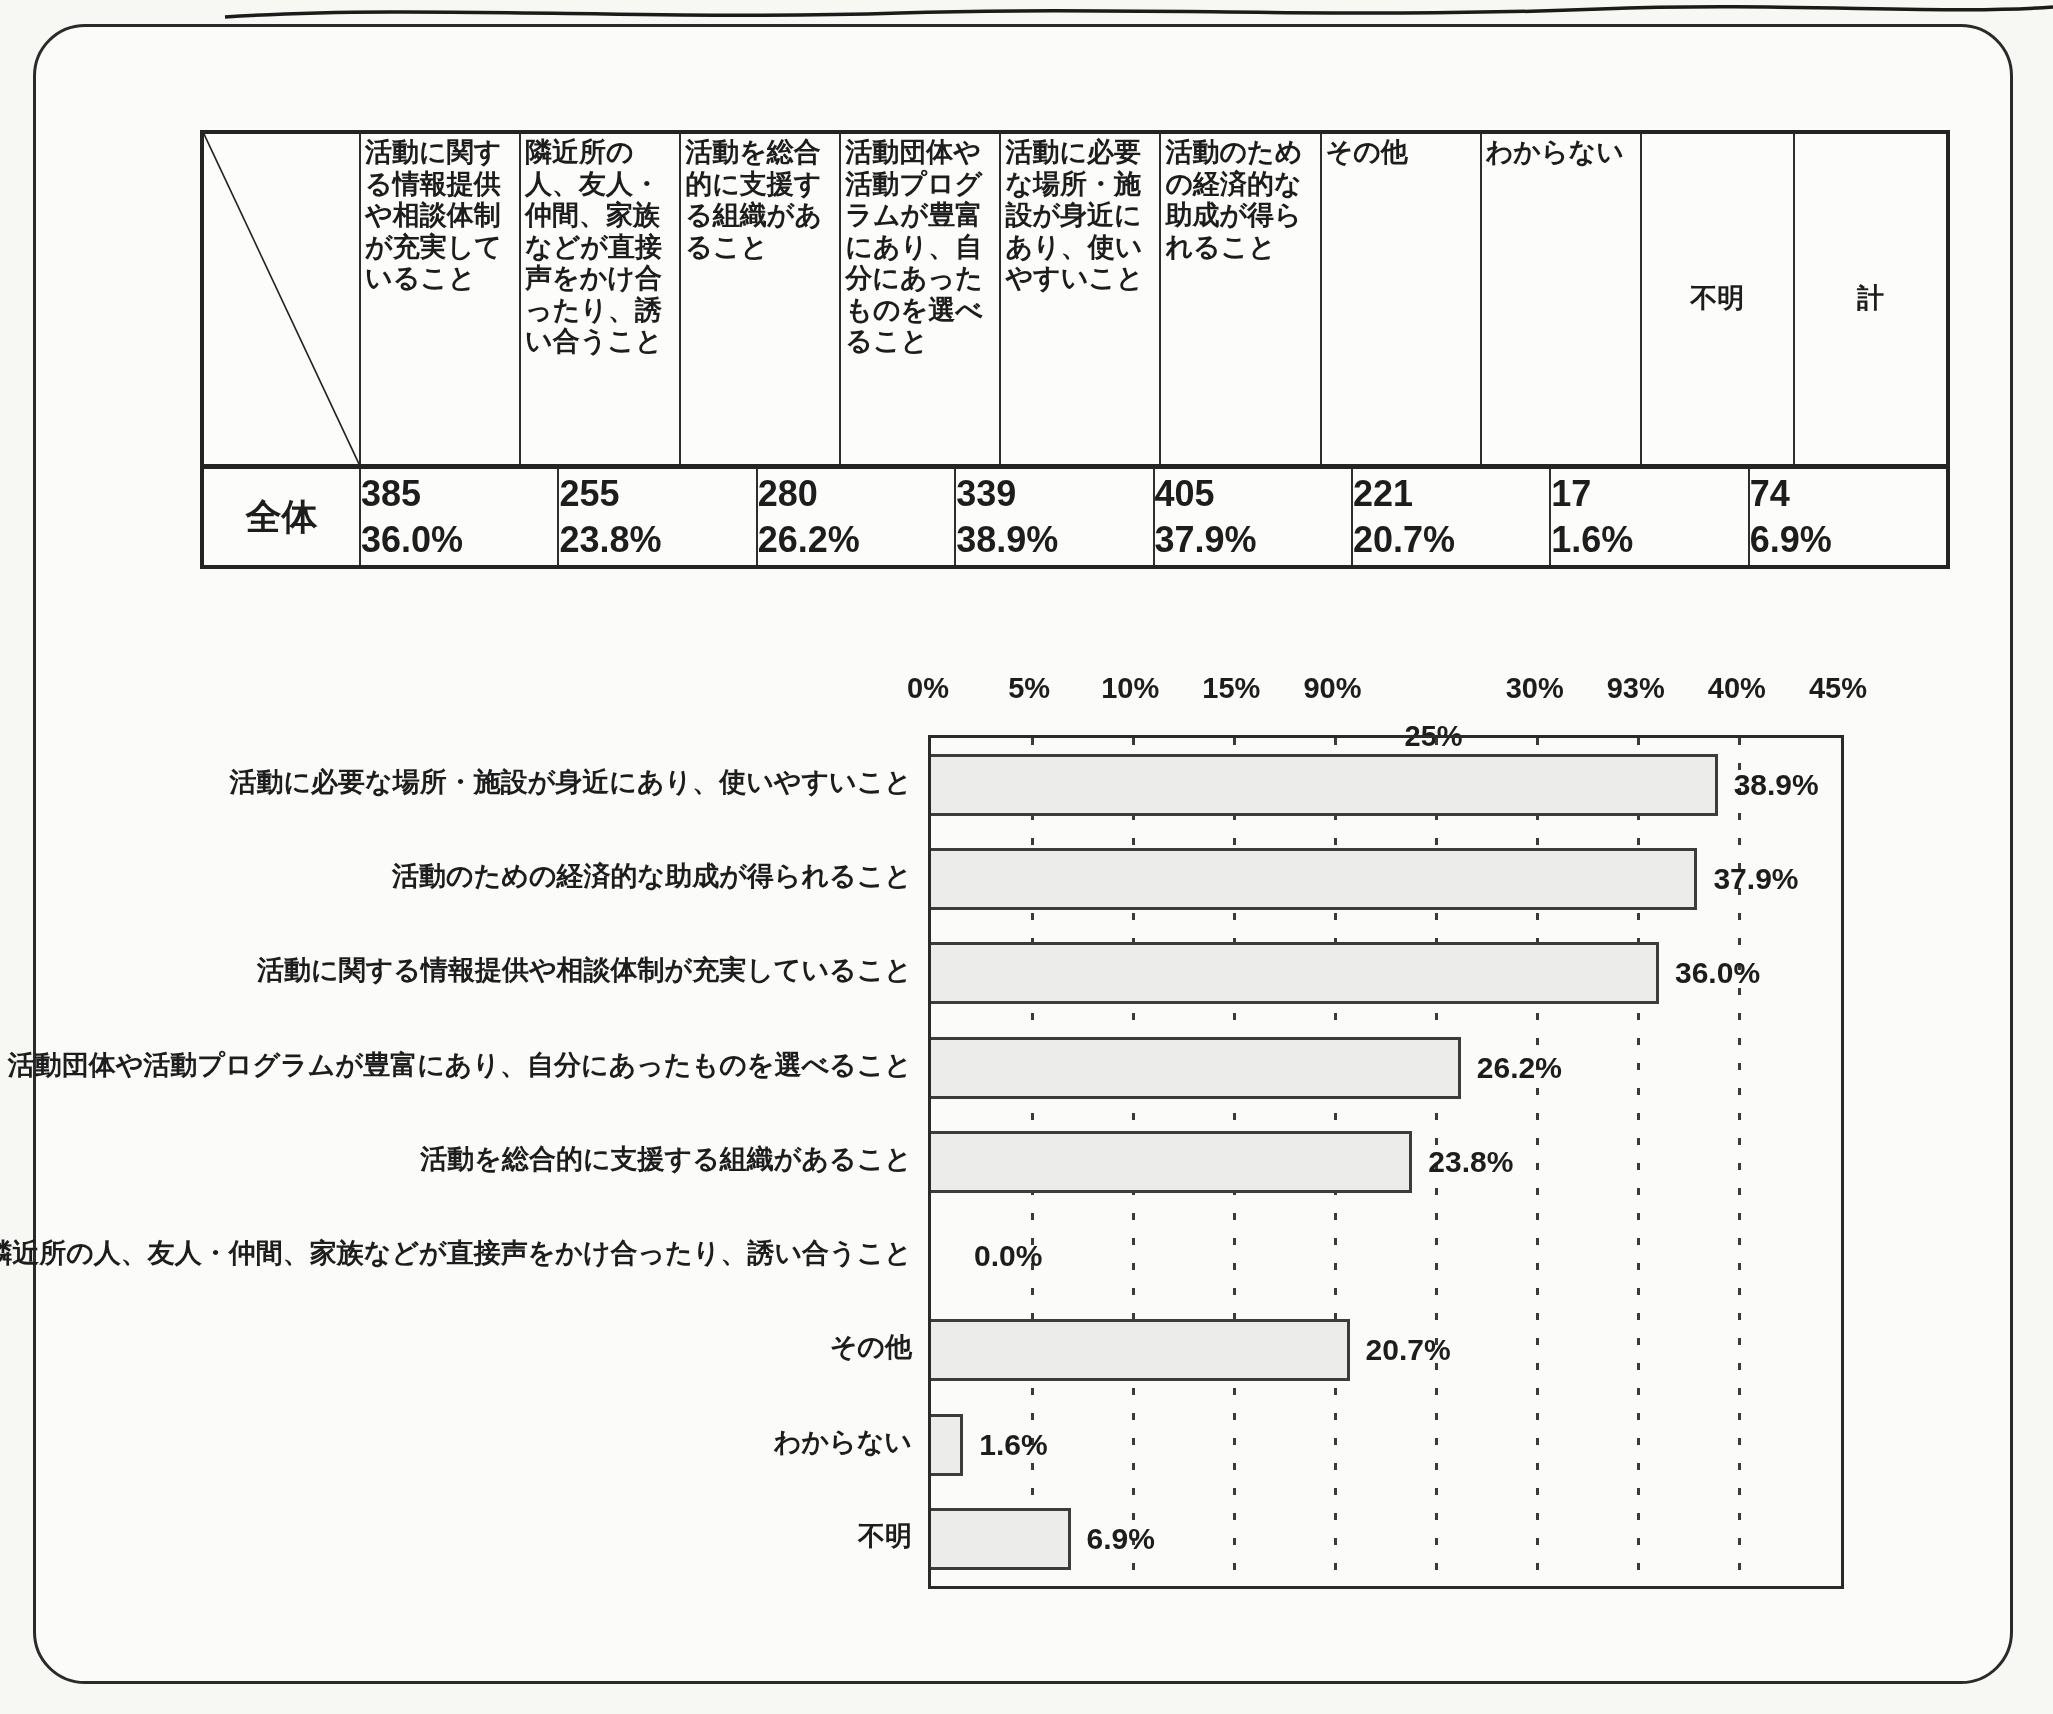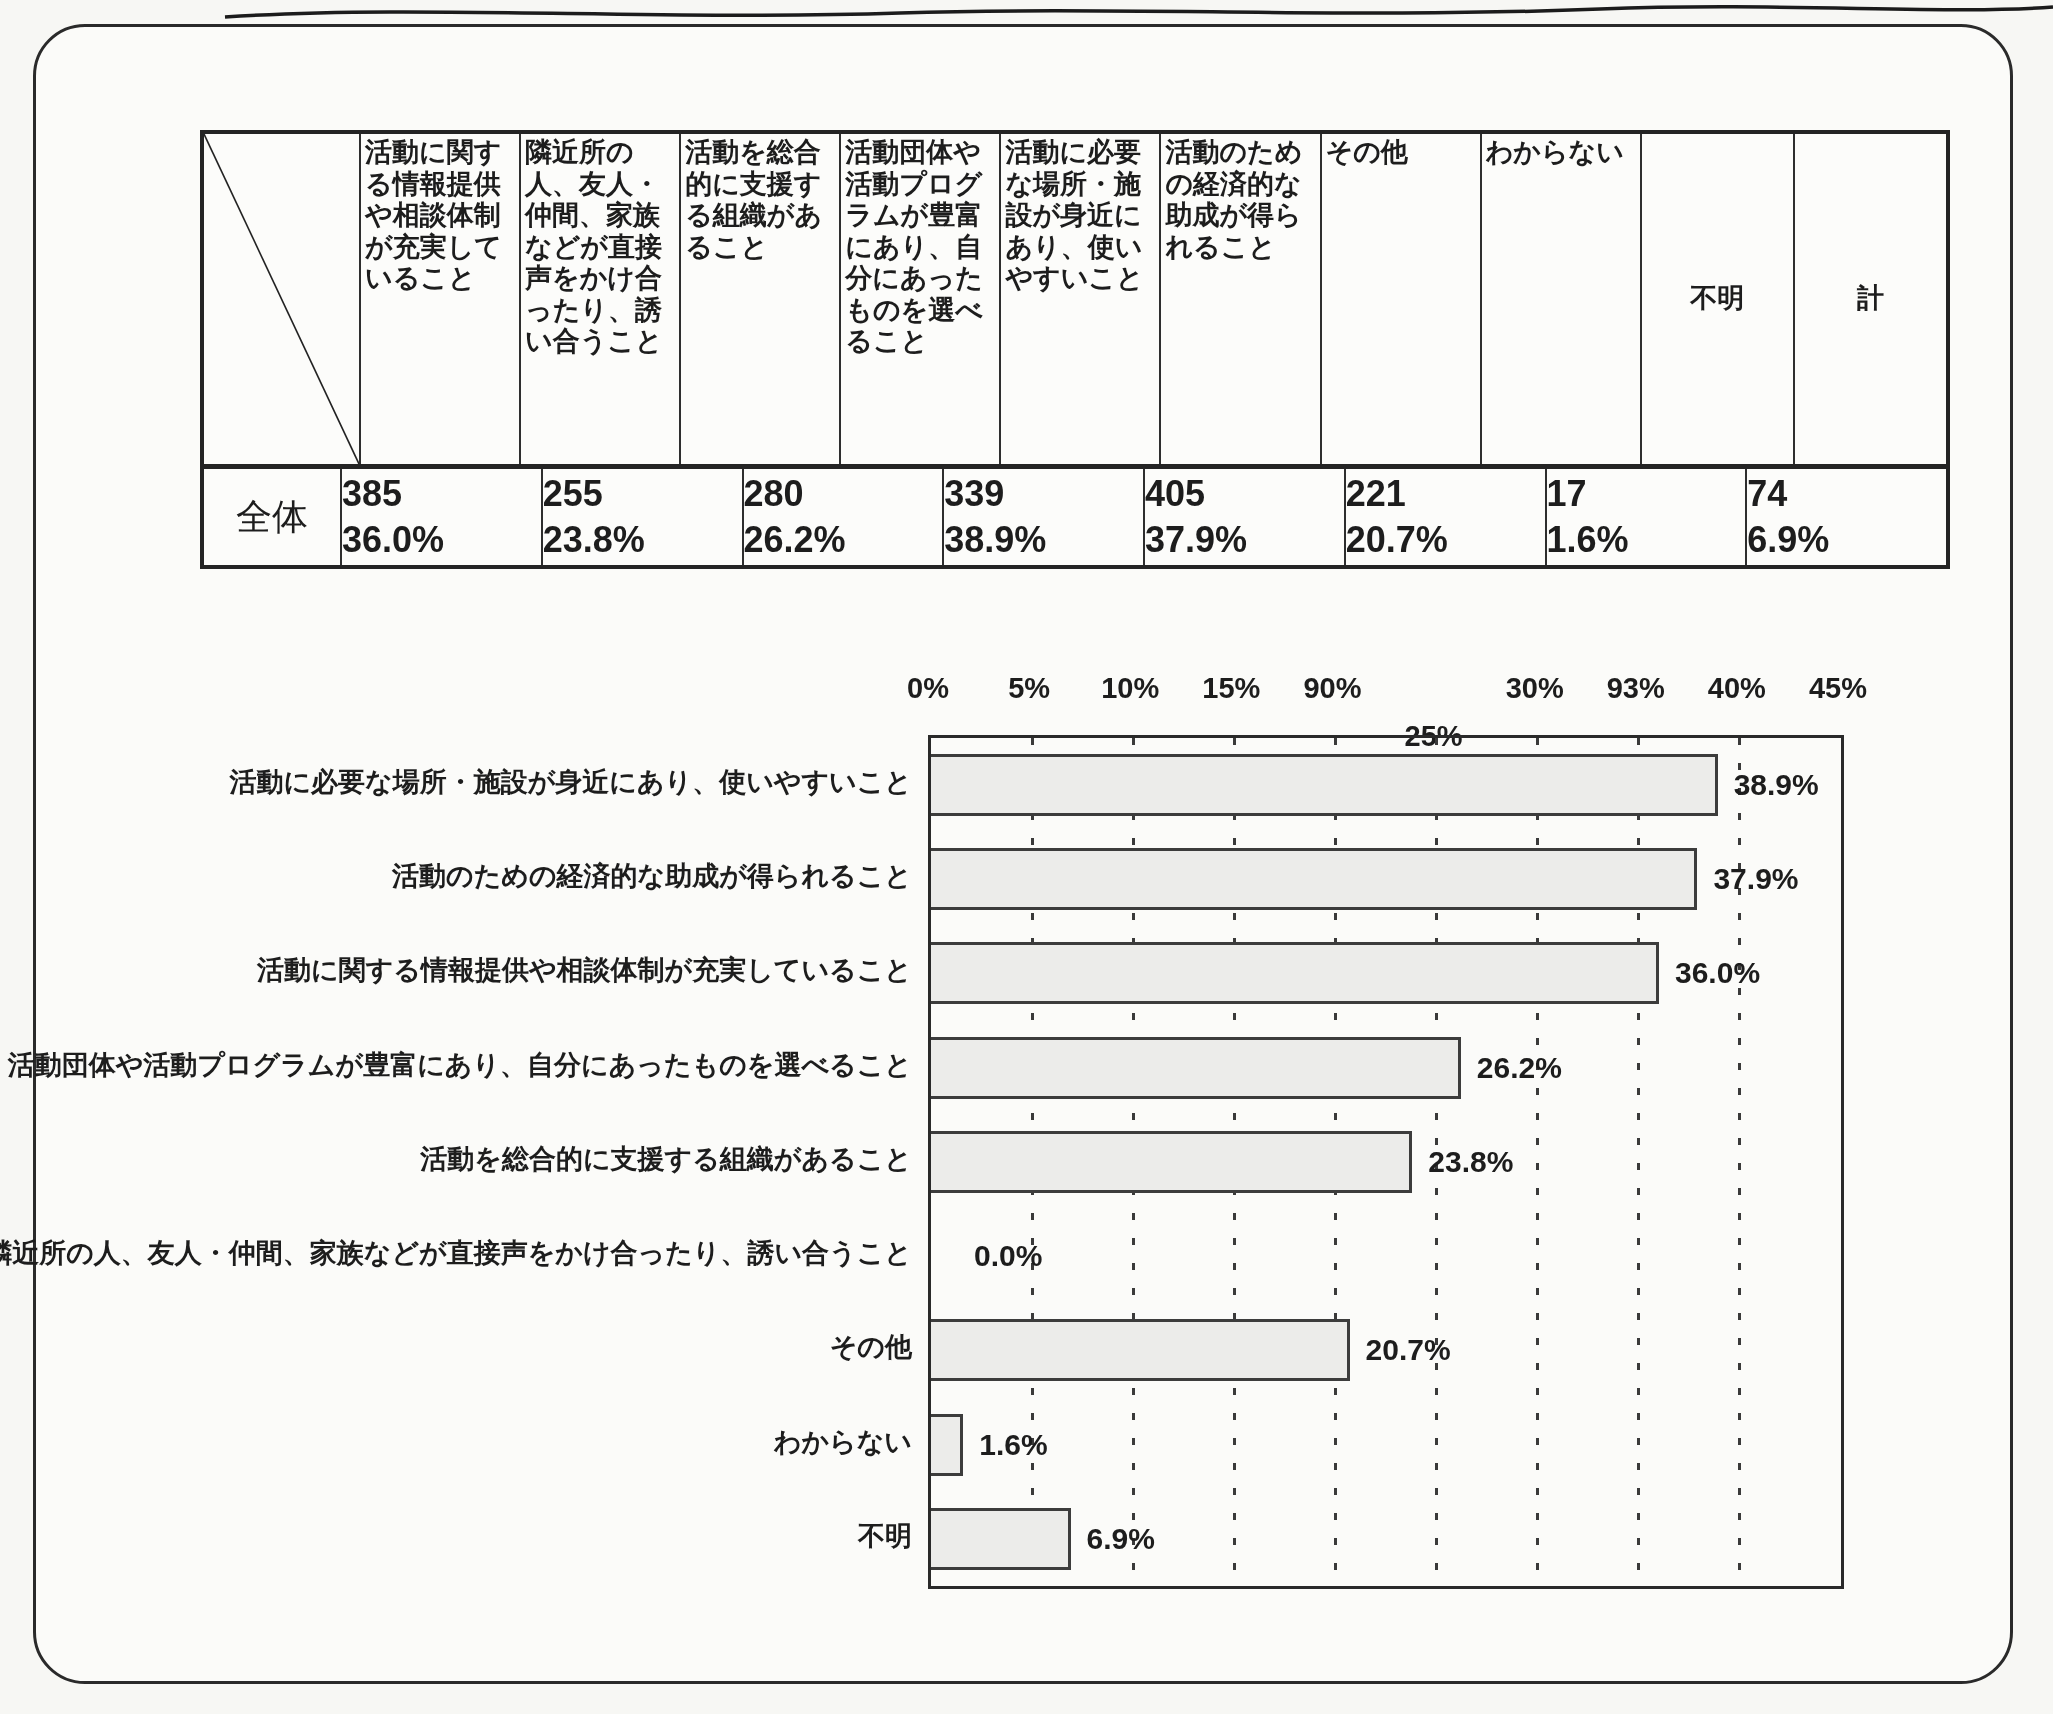--- a/index.html
+++ b/index.html
@@ -29,22 +29,22 @@
   .corner { width:155px; flex:none; position:relative; }
   .corner svg { position:absolute; inset:0; width:100%; height:100%; }
   .hcell {
     flex:1; border-left:2px solid #2e2e2e; padding:3px 3px 0 4px;
     font-size:27px; line-height:1.17; font-weight:600; box-sizing:border-box;
     overflow:hidden;
   }
   .hcell.center { display:flex; align-items:center; justify-content:center; padding:0; }
   .tbl-data { display:flex; border-top:5px solid #242424; height:96px; }
   .rowlabel {
-    width:136px; flex:none; display:flex; align-items:center; justify-content:center;
-    font-size:36px; font-weight:400;border-radius:32px;
+    width:155px; flex:none; display:flex; align-items:center; justify-content:center;
+    font-size:36px; font-weight:700;border-radius:32px;
   }
   .dcell {
     flex:1; border-left:2px solid #2e2e2e; box-sizing:border-box;
     display:flex; flex-direction:column; justify-content:center;
     text-align:left; font-size:36px; line-height:1.28; font-weight:600;
   }
   .dcell .cnt { padding-right:26px; }
   .dcell .pct { padding-right:9px; }
 
   

